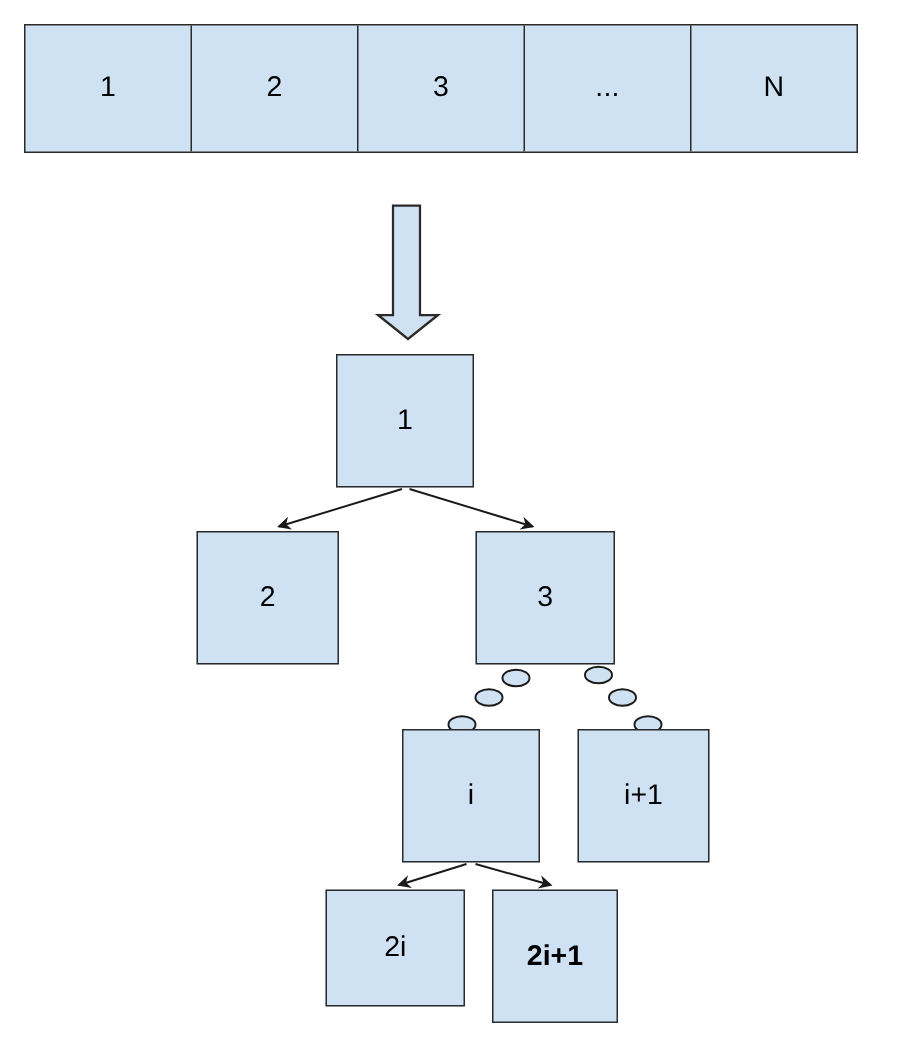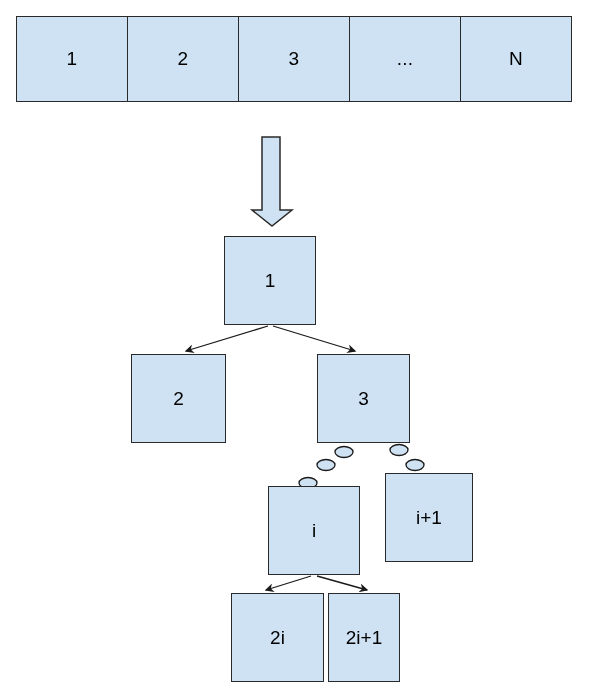--- a/index.html
+++ b/index.html
@@ -48,23 +48,23 @@
     justify-content: center;
     background: var(--fill);
     border: 1.5px solid var(--border);
     box-sizing: border-box;
     font-size: 19px;
   }
   .node-root  { left: 224px; top: 236px; width: 92px; height: 89px; }
   .node-2     { left: 131px; top: 354px; width: 95px; height: 89px; }
   .node-3     { left: 317px; top: 354px; width: 93px; height: 89px; }
   .node-i     { left: 268px; top: 486px; width: 92px; height: 89px; }
-  .node-i1    { left: 385px; top: 473px; width: 88px; height: 89px; }
-  .node-2i    { left: 231px; top: 593px; width: 93px; height: 89px; }
-  .node-2i1   { left: 328px; top: 593px; width: 72px; height: 89px; }
+  .node-i1    { left: 385px; top: 486px; width: 88px; height: 89px; }
+  .node-2i    { left: 217px; top: 593px; width: 93px; height: 78px; }
+  .node-2i1   { left: 328px; top: 593px; width: 84px; height: 89px; font-weight: bold; }
 
   svg.overlay {
     position: absolute;
     left: 0; top: 0;
     width: 600px; height: 700px;
     pointer-events: none;
   }
   .block-arrow { fill: var(--fill); stroke: var(--border); stroke-width: 1.5; }
   .edge-line   { stroke: var(--edge); stroke-width: 1.3; fill: none; }
   .dot         { fill: var(--fill); stroke: var(--edge); stroke-width: 1.3; }

